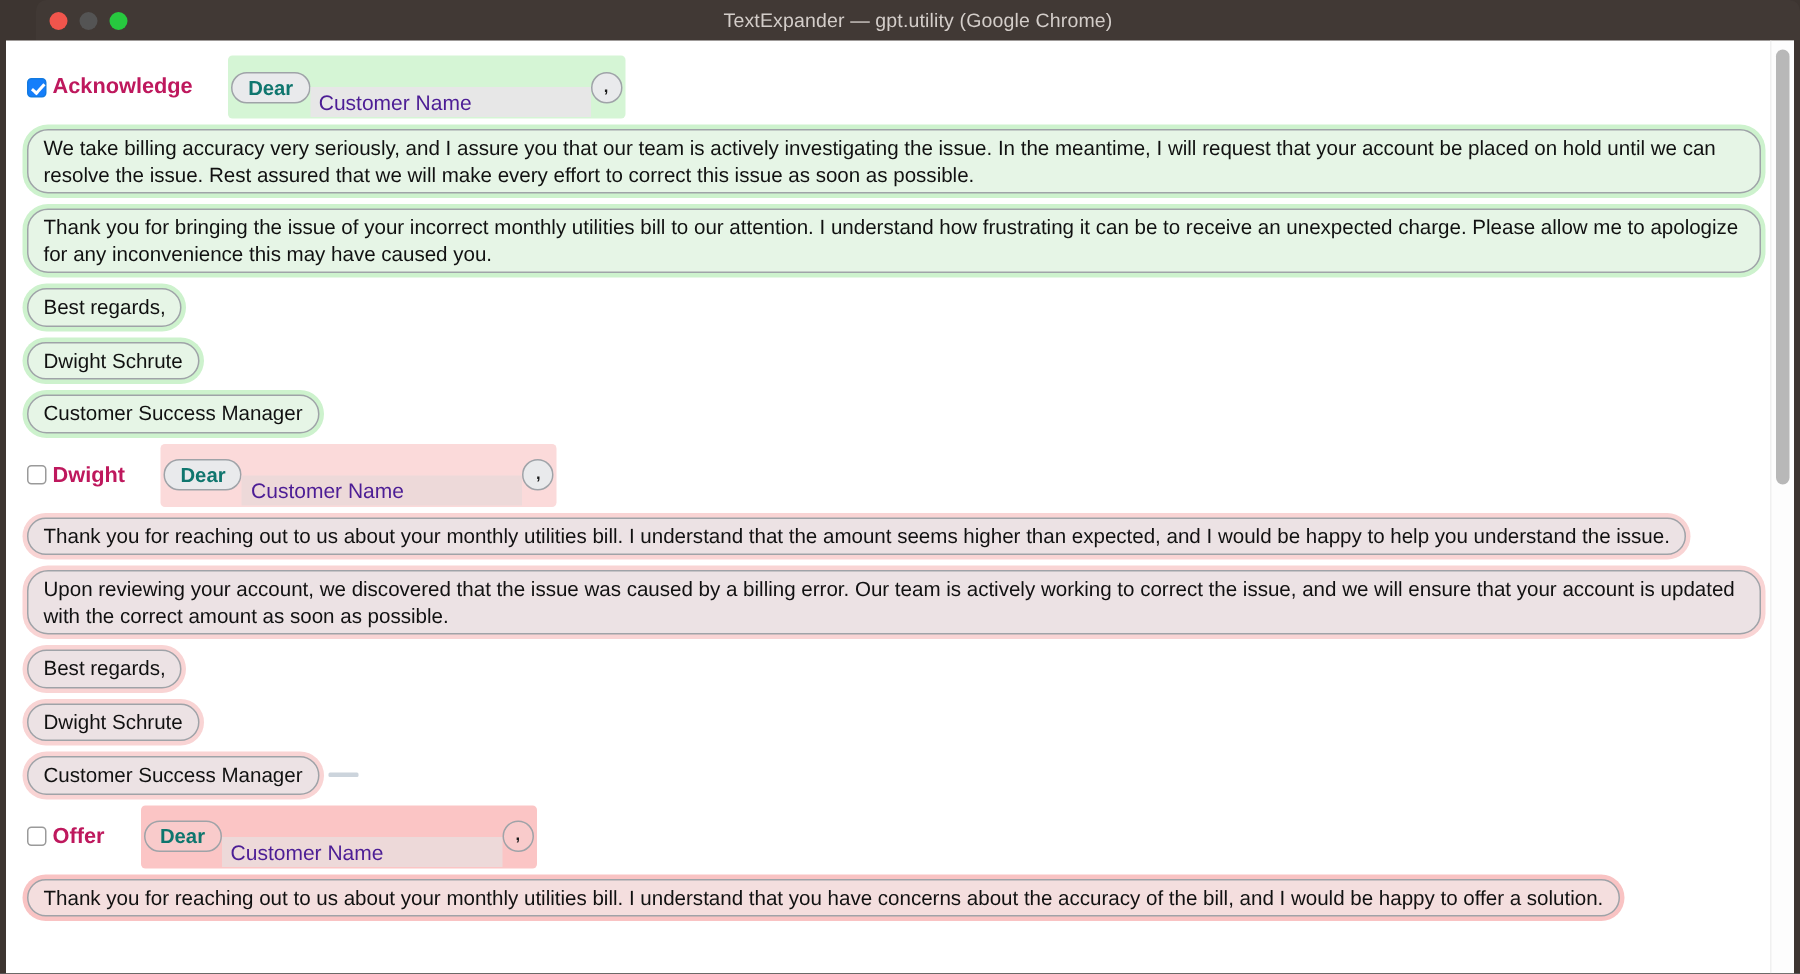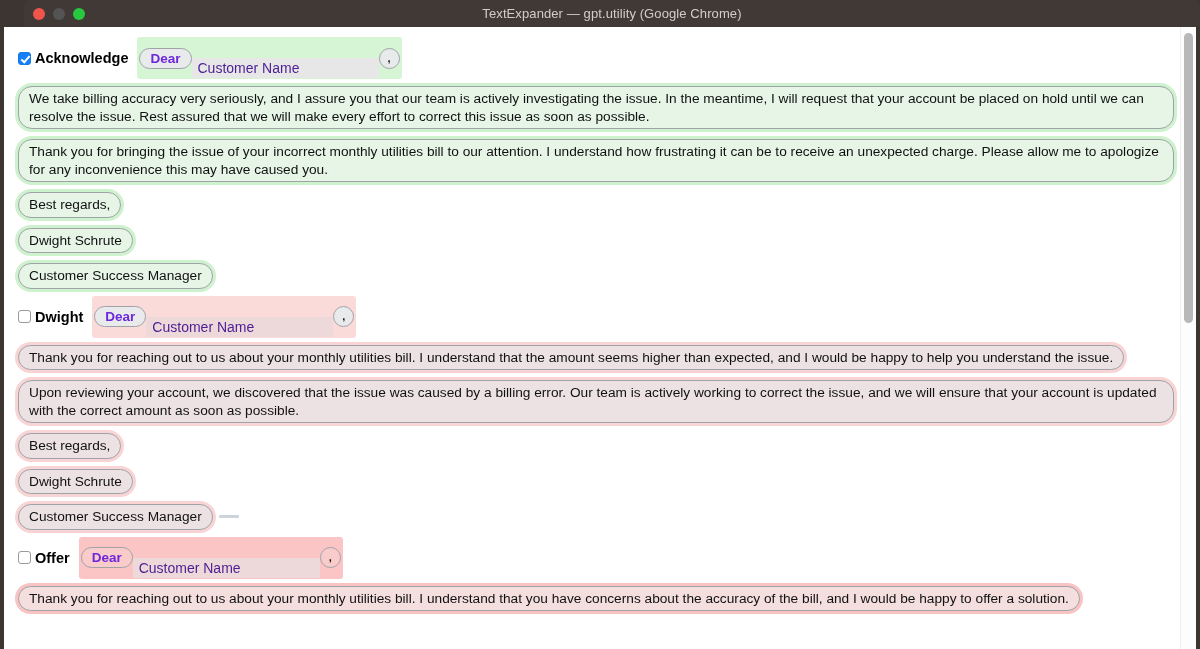--- a/index.html
+++ b/index.html
@@ -118,42 +118,42 @@
     top: 1px;
     width: 3px;
     height: 7px;
     border: solid #ffffff;
     border-width: 0 2px 2px 0;
     transform: rotate(42deg);
   }
   .sec-label {
     font-size: 14.5px;
     font-weight: bold;
-    color: #000000;
-    margin-right: 9px;
+    color: #be185d;
+    margin-right: 24px;
     white-space: nowrap;
   }
   .salutation {
     display: inline-flex;
     align-items: center;
     padding: 1px 2px;
     border-radius: 3px;
   }
   .salutation.green { background: #d5f5d5; }
   .salutation.pink-light { background: #fbdada; }
   .salutation.pink { background: #fbc5c5; }
 
   .pill {
     display: inline-block;
     border: 1px solid #9fa3a8;
     border-radius: 11px;
     padding: 1px 10px;
     font-size: 13.5px;
     font-weight: bold;
-    color: #6d28d9;
+    color: #0f766e;
     background: #e9eaec;
     white-space: nowrap;
     line-height: 17px;
   }
   .pill.pink-fill { background: #f9cbcb; }
   .name-field {
     display: inline-block;
     width: 175px;
     background: #e7e7e7;
     color: #4c1d95;

